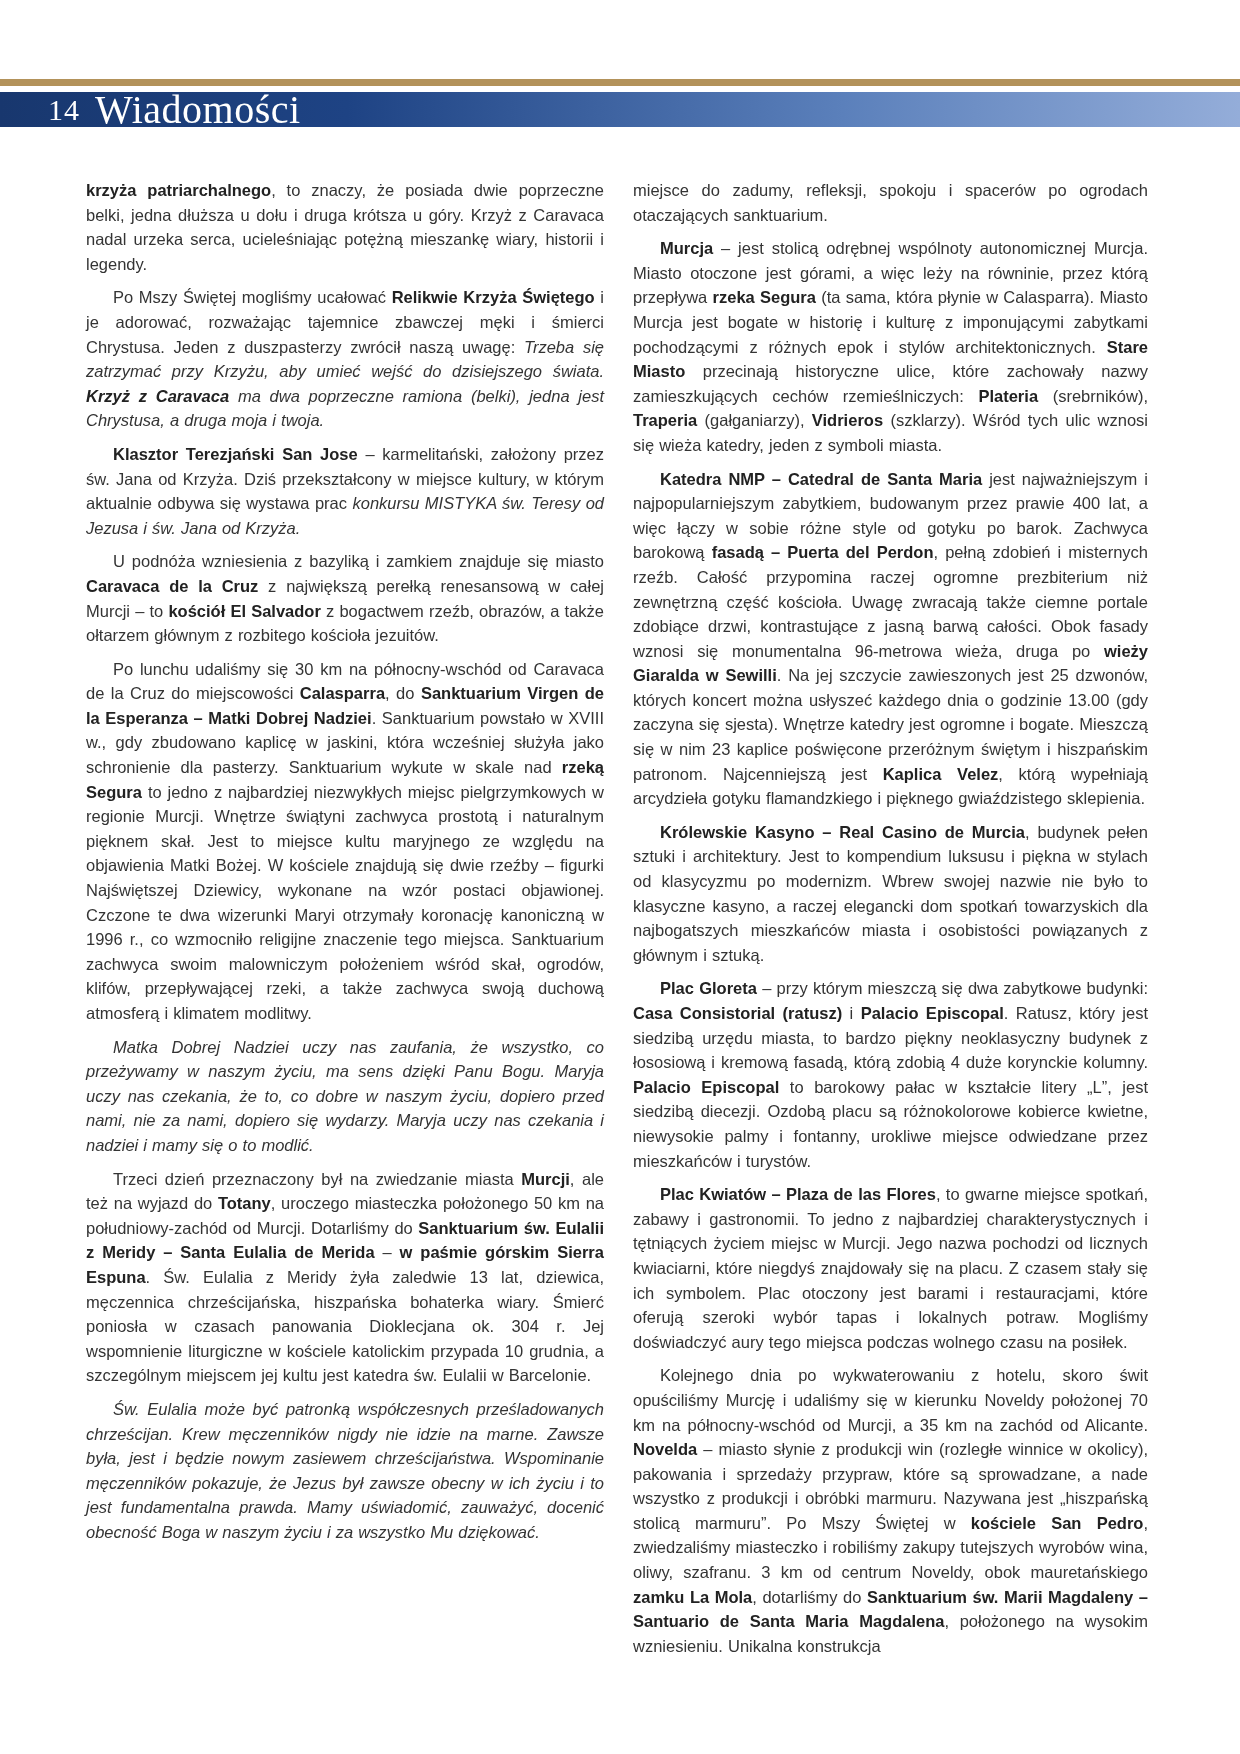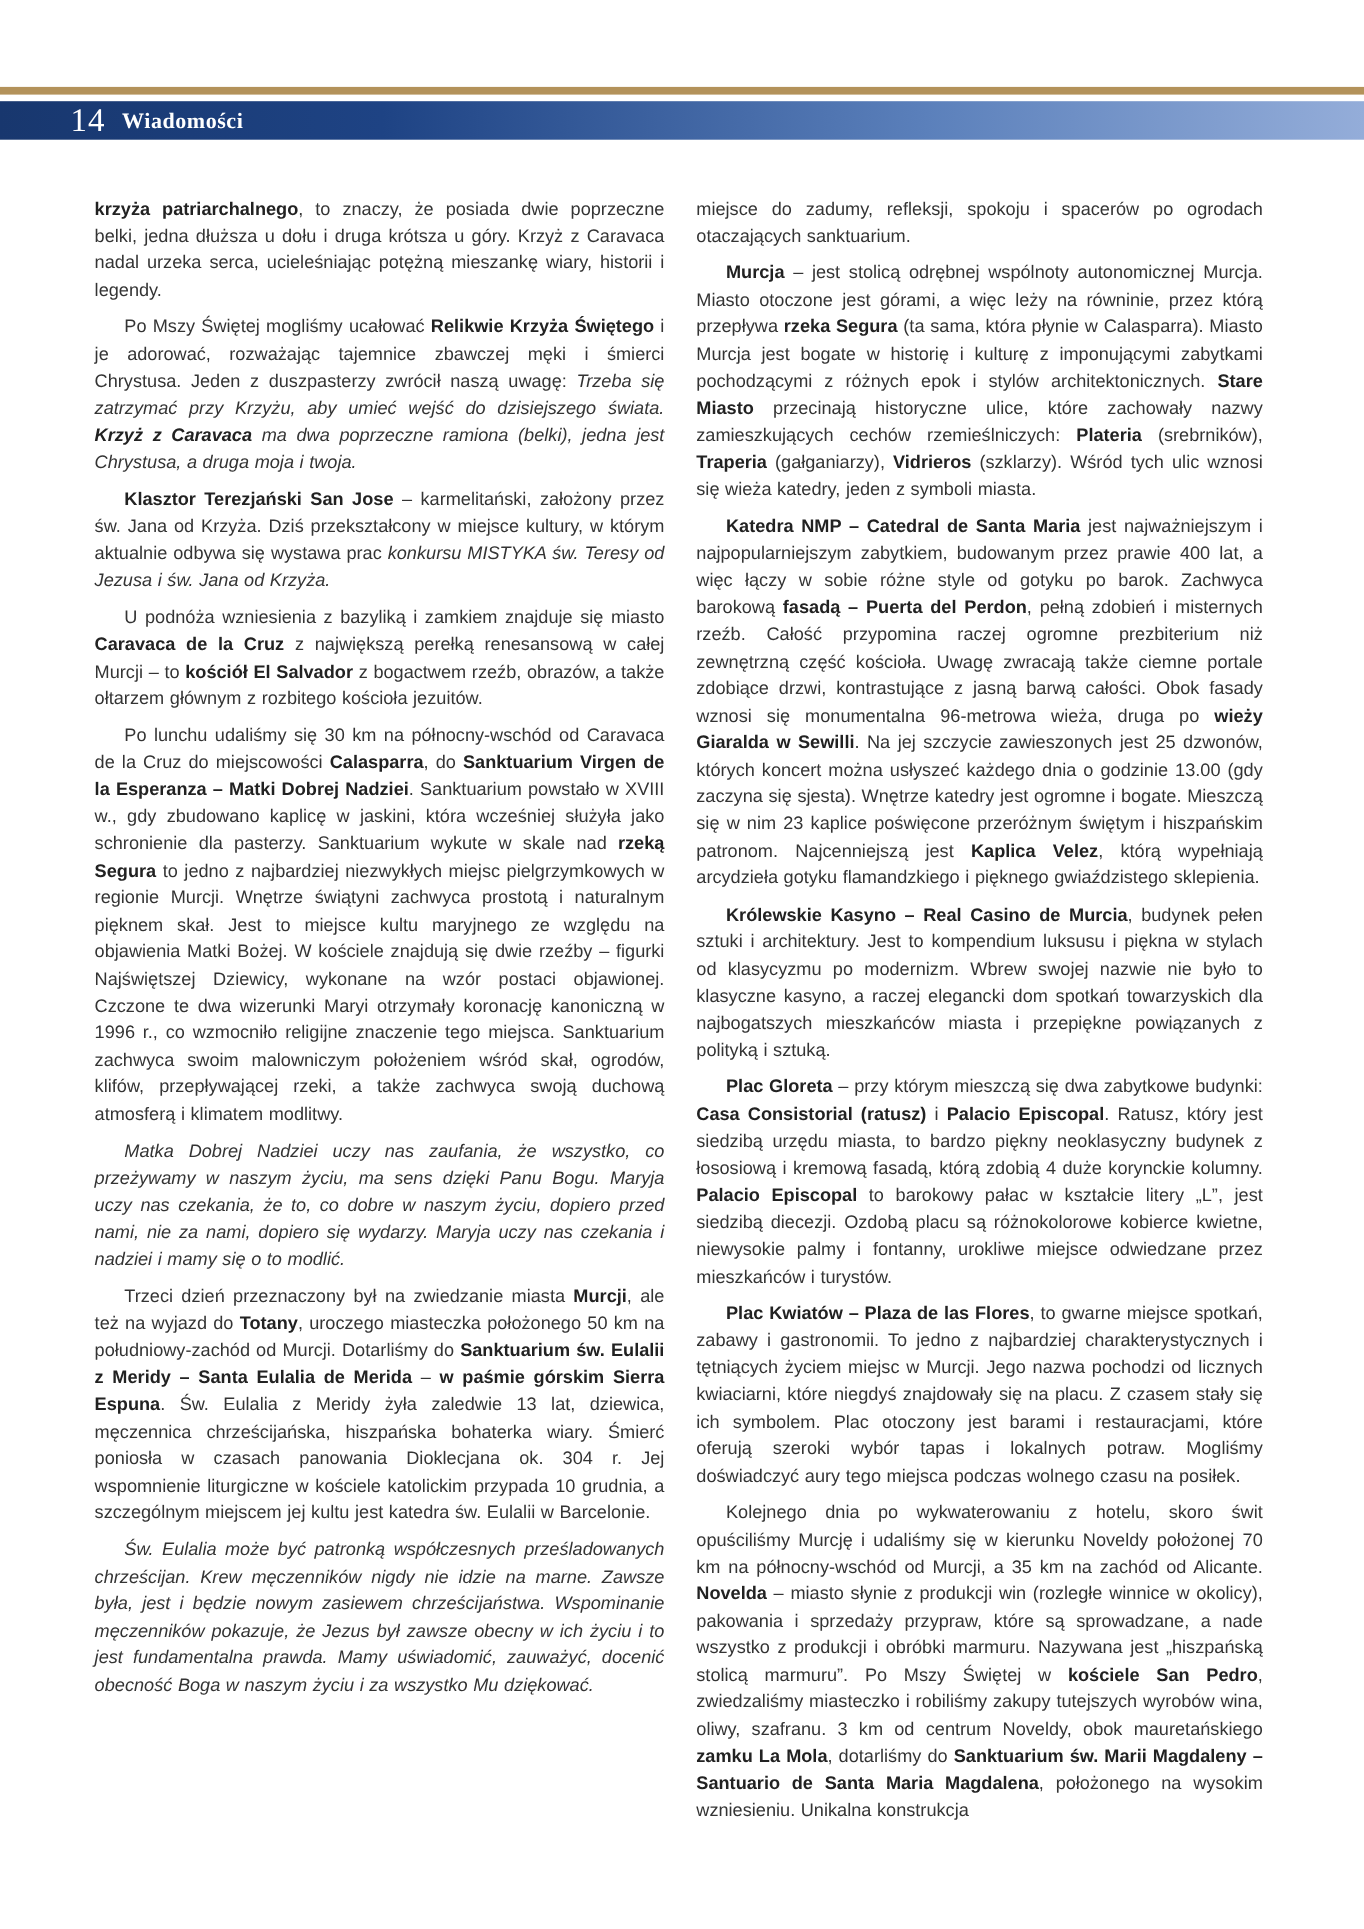--- a/index.html
+++ b/index.html
@@ -21,22 +21,22 @@
     width:100%; height:35px;
     background:linear-gradient(90deg,
       var(--hg1,#18376e) 0%,
       var(--hg2,#1e4384) 28%,
       var(--hg3,#5b80bb) 68%,
       var(--hg4,#94add9) 100%);
     color:var(--htext,#ffffff);
     display:flex; align-items:center;
     font-family:"Liberation Serif", serif;
   }
-  .page-num{ margin-left:64px; font-size:30px; line-height:1; letter-spacing:1px;}
-  .section-title{ margin-left:15px; font-size:20px; line-height:1; letter-spacing:0.5px;font-weight:bold;}
+  .page-num{ margin-left:48px; font-size:30px; line-height:1; letter-spacing:1px;}
+  .section-title{ margin-left:15px; font-size:40px; line-height:1; letter-spacing:0.5px;}
   .col{
     position:absolute; top:178px;
     text-align:justify;
     font-size:16.5px;
     line-height:24.6px;
     color:var(--btext,#343434);
     word-spacing:0.5px;
   }
   .col-left{ left:86px;  width:518px; }
   .col-right{ left:633px; width:515px; }
@@ -62,18 +62,18 @@
       <p class="para indent"><span>U podnóża wzniesienia z bazyliką i zamkiem znajduje się miasto </span><span class="b">Caravaca de la Cruz</span><span> z największą perełką renesansową w całej Murcji – to </span><span class="b">kościół El Salvador</span><span> z bogactwem rzeźb, obrazów, a także ołtarzem głównym z rozbitego kościoła jezuitów.</span></p>
       <p class="para indent"><span>Po lunchu udaliśmy się 30 km na północny-wschód od Caravaca de la Cruz do miejscowości </span><span class="b">Calasparra</span><span>, do </span><span class="b">Sanktuarium Virgen de la Esperanza – Matki Dobrej Nadziei</span><span>. Sanktuarium powstało w XVIII w., gdy zbudowano kaplicę w jaskini, która wcześniej służyła jako schronienie dla pasterzy. Sanktuarium wykute w skale nad </span><span class="b">rzeką Segura</span><span> to jedno z najbardziej niezwykłych miejsc pielgrzymkowych w regionie Murcji. Wnętrze świątyni zachwyca prostotą i naturalnym pięknem skał. Jest to miejsce kultu maryjnego ze względu na objawienia Matki Bożej. W kościele znajdują się dwie rzeźby – figurki Najświętszej Dziewicy, wykonane na wzór postaci objawionej. Czczone te dwa wizerunki Maryi otrzymały koronację kanoniczną w 1996 r., co wzmocniło religijne znaczenie tego miejsca. Sanktuarium zachwyca swoim malowniczym położeniem wśród skał, ogrodów, klifów, przepływającej rzeki, a także zachwyca swoją duchową atmosferą i klimatem modlitwy.</span></p>
       <p class="para indent it"><span>Matka Dobrej Nadziei uczy nas zaufania, że wszystko, co przeżywamy w naszym życiu, ma sens dzięki Panu Bogu. Maryja uczy nas czekania, że to, co dobre w naszym życiu, dopiero przed nami, nie za nami, dopiero się wydarzy. Maryja uczy nas czekania i nadziei i mamy się o to modlić.</span></p>
       <p class="para indent"><span>Trzeci dzień przeznaczony był na zwiedzanie miasta </span><span class="b">Murcji</span><span>, ale też na wyjazd do </span><span class="b">Totany</span><span>, uroczego miasteczka położonego 50 km na południowy-zachód od Murcji. Dotarliśmy do </span><span class="b">Sanktuarium św. Eulalii z Meridy – Santa Eulalia de Merida</span><span> – </span><span class="b">w paśmie górskim Sierra Espuna</span><span>. Św. Eulalia z Meridy żyła zaledwie 13 lat, dziewica, męczennica chrześcijańska, hiszpańska bohaterka wiary. Śmierć poniosła w czasach panowania Dioklecjana ok. 304 r. Jej wspomnienie liturgiczne w kościele katolickim przypada 10 grudnia, a szczególnym miejscem jej kultu jest katedra św. Eulalii w Barcelonie.</span></p>
       <p class="para indent it"><span>Św. Eulalia może być patronką współczesnych prześladowanych chrześcijan. Krew męczenników nigdy nie idzie na marne. Zawsze była, jest i będzie nowym zasiewem chrześcijaństwa. Wspominanie męczenników pokazuje, że Jezus był zawsze obecny w ich życiu i to jest fundamentalna prawda. Mamy uświadomić, zauważyć, docenić obecność Boga w naszym życiu i za wszystko Mu dziękować.</span></p>
     </div>
   <div class="col col-right" id="col-right">
       <p class="para"><span>miejsce do zadumy, refleksji, spokoju i spacerów po ogrodach otaczających sanktuarium.</span></p>
       <p class="para indent"><span class="b">Murcja</span><span> – jest stolicą odrębnej wspólnoty autonomicznej Murcja. Miasto otoczone jest górami, a więc leży na równinie, przez którą przepływa </span><span class="b">rzeka Segura</span><span> (ta sama, która płynie w Calasparra). Miasto Murcja jest bogate w historię i kulturę z imponującymi zabytkami pochodzącymi z różnych epok i stylów architektonicznych. </span><span class="b">Stare Miasto</span><span> przecinają historyczne ulice, które zachowały nazwy zamieszkujących cechów rzemieślniczych: </span><span class="b">Plateria</span><span> (srebrników), </span><span class="b">Traperia</span><span> (gałganiarzy), </span><span class="b">Vidrieros</span><span> (szklarzy). Wśród tych ulic wznosi się wieża katedry, jeden z symboli miasta.</span></p>
       <p class="para indent"><span class="b">Katedra NMP – Catedral de Santa Maria</span><span> jest najważniejszym i najpopularniejszym zabytkiem, budowanym przez prawie 400 lat, a więc łączy w sobie różne style od gotyku po barok. Zachwyca barokową </span><span class="b">fasadą – Puerta del Perdon</span><span>, pełną zdobień i misternych rzeźb. Całość przypomina raczej ogromne prezbiterium niż zewnętrzną część kościoła. Uwagę zwracają także ciemne portale zdobiące drzwi, kontrastujące z jasną barwą całości. Obok fasady wznosi się monumentalna 96-metrowa wieża, druga po </span><span class="b">wieży Giaralda w Sewilli</span><span>. Na jej szczycie zawieszonych jest 25 dzwonów, których koncert można usłyszeć każdego dnia o godzinie 13.00 (gdy zaczyna się sjesta). Wnętrze katedry jest ogromne i bogate. Mieszczą się w nim 23 kaplice poświęcone przeróżnym świętym i hiszpańskim patronom. Najcenniejszą jest </span><span class="b">Kaplica Velez</span><span>, którą wypełniają arcydzieła gotyku flamandzkiego i pięknego gwiaździstego sklepienia.</span></p>
-      <p class="para indent"><span class="b">Królewskie Kasyno – Real Casino de Murcia</span><span>, budynek pełen sztuki i architektury. Jest to kompendium luksusu i piękna w stylach od klasycyzmu po modernizm. Wbrew swojej nazwie nie było to klasyczne kasyno, a raczej elegancki dom spotkań towarzyskich dla najbogatszych mieszkańców miasta i przepiękne powiązanych z polityką i sztuką.</span></p>
+      <p class="para indent"><span class="b">Królewskie Kasyno – Real Casino de Murcia</span><span>, budynek pełen sztuki i architektury. Jest to kompendium luksusu i piękna w stylach od klasycyzmu po modernizm. Wbrew swojej nazwie nie było to klasyczne kasyno, a raczej elegancki dom spotkań towarzyskich dla najbogatszych mieszkańców miasta i osobistości powiązanych z głównym i sztuką.</span></p>
       <p class="para indent"><span class="b">Plac Gloreta</span><span> – przy którym mieszczą się dwa zabytkowe budynki: </span><span class="b">Casa Consistorial (ratusz)</span><span> i </span><span class="b">Palacio Episcopal</span><span>. Ratusz, który jest siedzibą urzędu miasta, to bardzo piękny neoklasyczny budynek z łososiową i kremową fasadą, którą zdobią 4 duże korynckie kolumny. </span><span class="b">Palacio Episcopal</span><span> to barokowy pałac w kształcie litery „L”, jest siedzibą diecezji. Ozdobą placu są różnokolorowe kobierce kwietne, niewysokie palmy i fontanny, urokliwe miejsce odwiedzane przez mieszkańców i turystów.</span></p>
       <p class="para indent"><span class="b">Plac Kwiatów – Plaza de las Flores</span><span>, to gwarne miejsce spotkań, zabawy i gastronomii. To jedno z najbardziej charakterystycznych i tętniących życiem miejsc w Murcji. Jego nazwa pochodzi od licznych kwiaciarni, które niegdyś znajdowały się na placu. Z czasem stały się ich symbolem. Plac otoczony jest barami i restauracjami, które oferują szeroki wybór tapas i lokalnych potraw. Mogliśmy doświadczyć aury tego miejsca podczas wolnego czasu na posiłek.</span></p>
       <p class="para indent"><span>Kolejnego dnia po wykwaterowaniu z hotelu, skoro świt opuściliśmy Murcję i udaliśmy się w kierunku Noveldy położonej 70 km na północny-wschód od Murcji, a 35 km na zachód od Alicante. </span><span class="b">Novelda</span><span> – miasto słynie z produkcji win (rozległe winnice w okolicy), pakowania i sprzedaży przypraw, które są sprowadzane, a nade wszystko z produkcji i obróbki marmuru. Nazywana jest „hiszpańską stolicą marmuru”. Po Mszy Świętej w </span><span class="b">kościele San Pedro</span><span>, zwiedzaliśmy miasteczko i robiliśmy zakupy tutejszych wyrobów wina, oliwy, szafranu. 3 km od centrum Noveldy, obok mauretańskiego </span><span class="b">zamku La Mola</span><span>, dotarliśmy do </span><span class="b">Sanktuarium św. Marii Magdaleny – Santuario de Santa Maria Magdalena</span><span>, położonego na wysokim wzniesieniu. Unikalna konstrukcja</span></p>
     </div>
 </div>
 
 </body></html>

